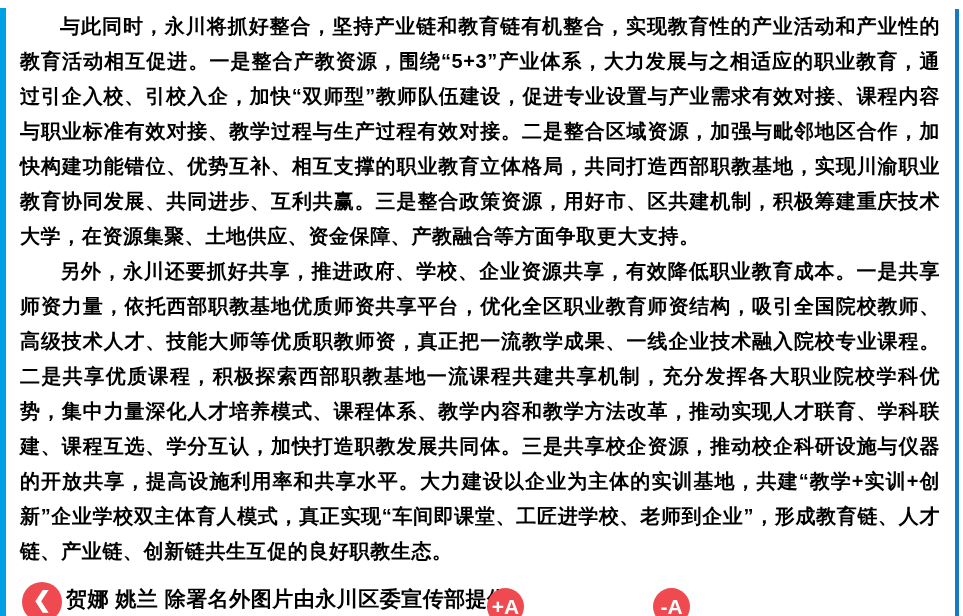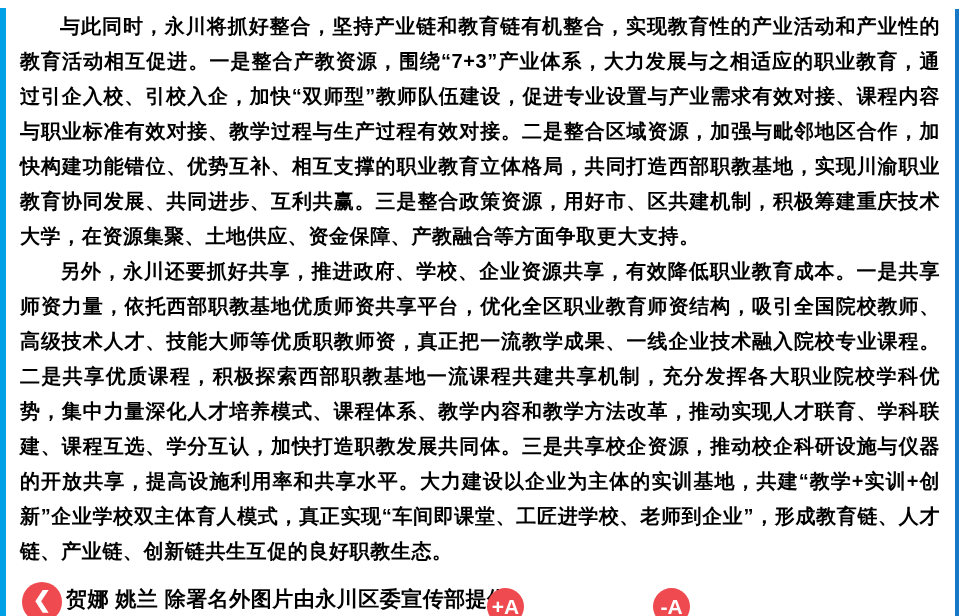--- a/index.html
+++ b/index.html
@@ -103,21 +103,21 @@
   }
 </style>
 </head>
 <body>
 
 <div class="page">
   <div class="border-left"></div>
   <div class="border-right"></div>
 
   <div class="content">
-    <p>与此同时，永川将抓好整合，坚持产业链和教育链有机整合，实现教育性的产业活动和产业性的教育活动相互促进。一是整合产教资源，围绕“7+3”产业体系，大力发展与之相适应的职业教育，通过引企入校、引校入企，加快“双师型”教师队伍建设，促进专业设置与产业需求有效对接、课程内容与职业标准有效对接、教学过程与生产过程有效对接。二是整合区域资源，加强与毗邻地区合作，加快构建功能错位、优势互补、相互支撑的职业教育立体格局，共同打造西部职教基地，实现川渝职业教育协同发展、共同进步、互利共赢。三是整合政策资源，用好市、区共建机制，积极筹建重庆技术大学，在资源集聚、土地供应、资金保障、产教融合等方面争取更大支持。</p>
+    <p>与此同时，永川将抓好整合，坚持产业链和教育链有机整合，实现教育性的产业活动和产业性的教育活动相互促进。一是整合产教资源，围绕“5+3”产业体系，大力发展与之相适应的职业教育，通过引企入校、引校入企，加快“双师型”教师队伍建设，促进专业设置与产业需求有效对接、课程内容与职业标准有效对接、教学过程与生产过程有效对接。二是整合区域资源，加强与毗邻地区合作，加快构建功能错位、优势互补、相互支撑的职业教育立体格局，共同打造西部职教基地，实现川渝职业教育协同发展、共同进步、互利共赢。三是整合政策资源，用好市、区共建机制，积极筹建重庆技术大学，在资源集聚、土地供应、资金保障、产教融合等方面争取更大支持。</p>
     <p>另外，永川还要抓好共享，推进政府、学校、企业资源共享，有效降低职业教育成本。一是共享师资力量，依托西部职教基地优质师资共享平台，优化全区职业教育师资结构，吸引全国院校教师、高级技术人才、技能大师等优质职教师资，真正把一流教学成果、一线企业技术融入院校专业课程。二是共享优质课程，积极探索西部职教基地一流课程共建共享机制，充分发挥各大职业院校学科优势，集中力量深化人才培养模式、课程体系、教学内容和教学方法改革，推动实现人才联育、学科联建、课程互选、学分互认，加快打造职教发展共同体。三是共享校企资源，推动校企科研设施与仪器的开放共享，提高设施利用率和共享水平。大力建设以企业为主体的实训基地，共建“教学+实训+创新”企业学校双主体育人模式，真正实现“车间即课堂、工匠进学校、老师到企业”，形成教育链、人才链、产业链、创新链共生互促的良好职教生态。</p>
   </div>
 
   <div class="footer">
     <div class="circle back-btn">
       <span class="glyph">❮</span>
     </div>
     <span class="credit">贺娜 姚兰 除署名外图片由永川区委宣传部提供</span>
     <div class="circle font-btn plus">+A</div>
     <div class="circle font-btn minus">-A</div>

